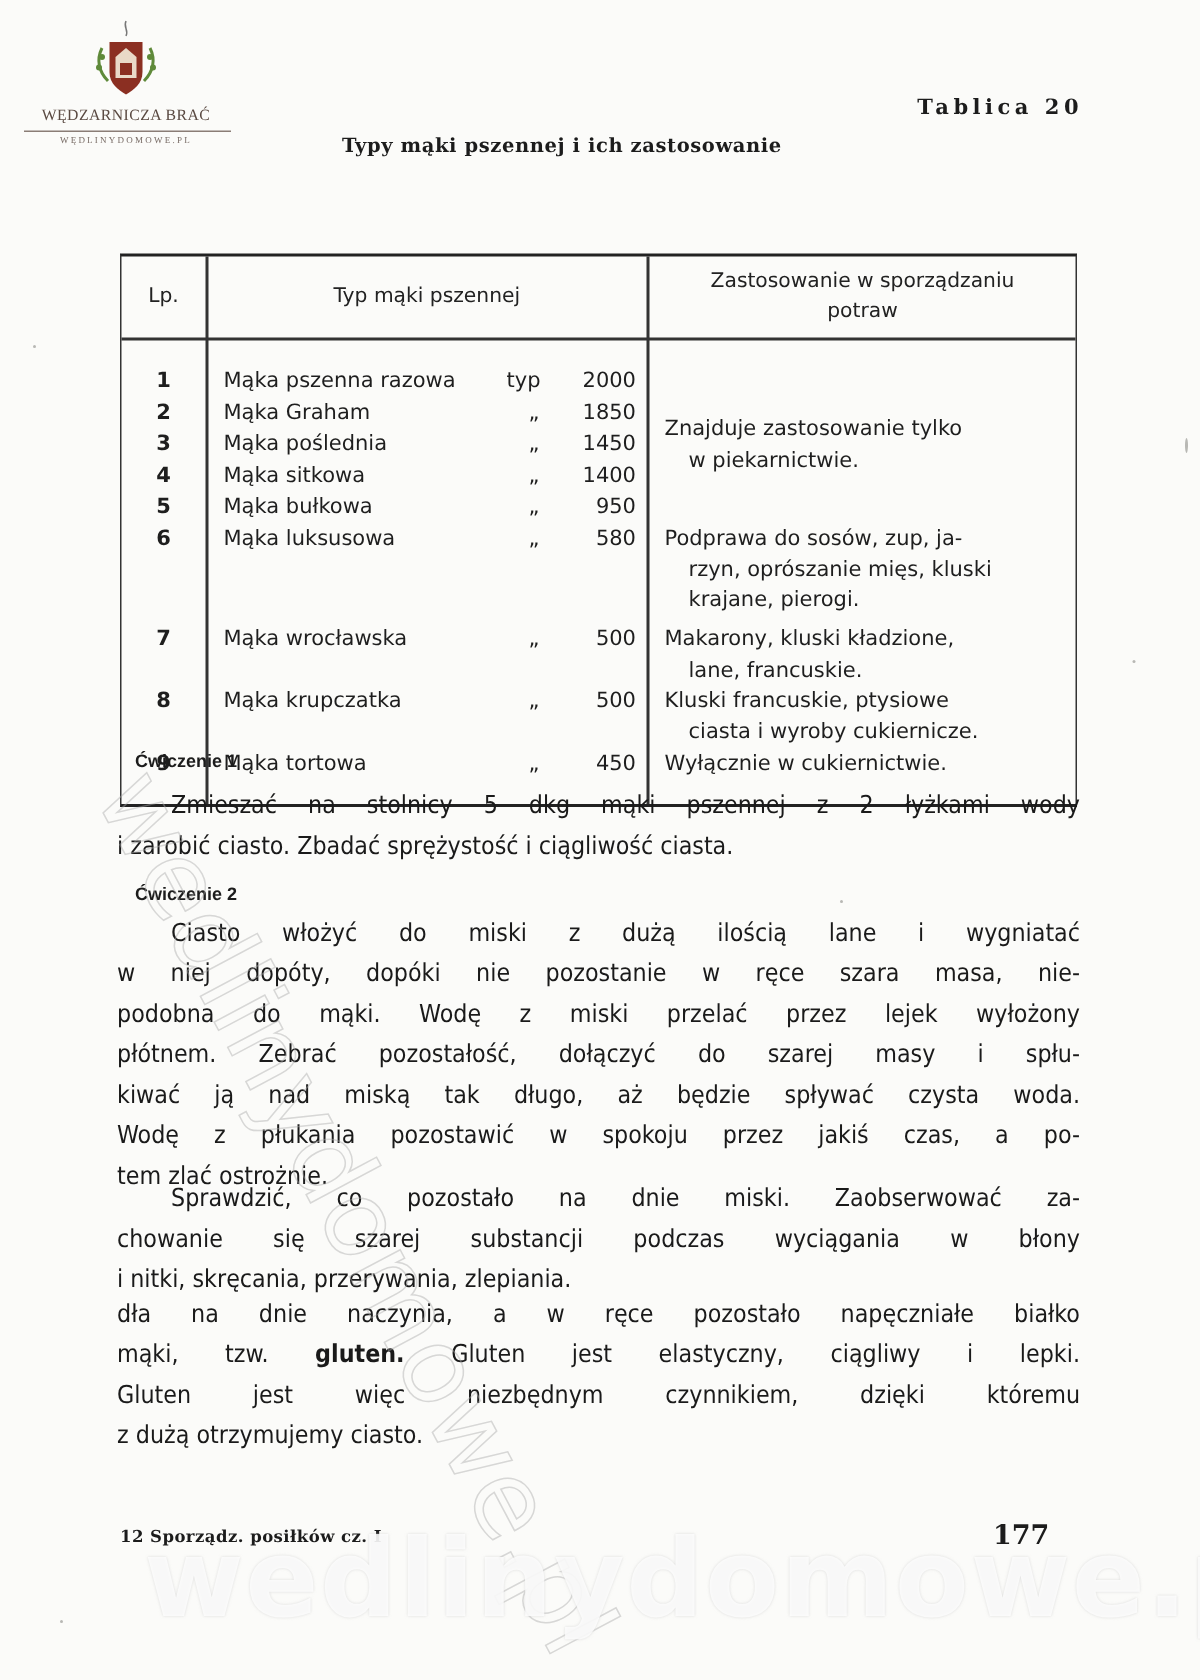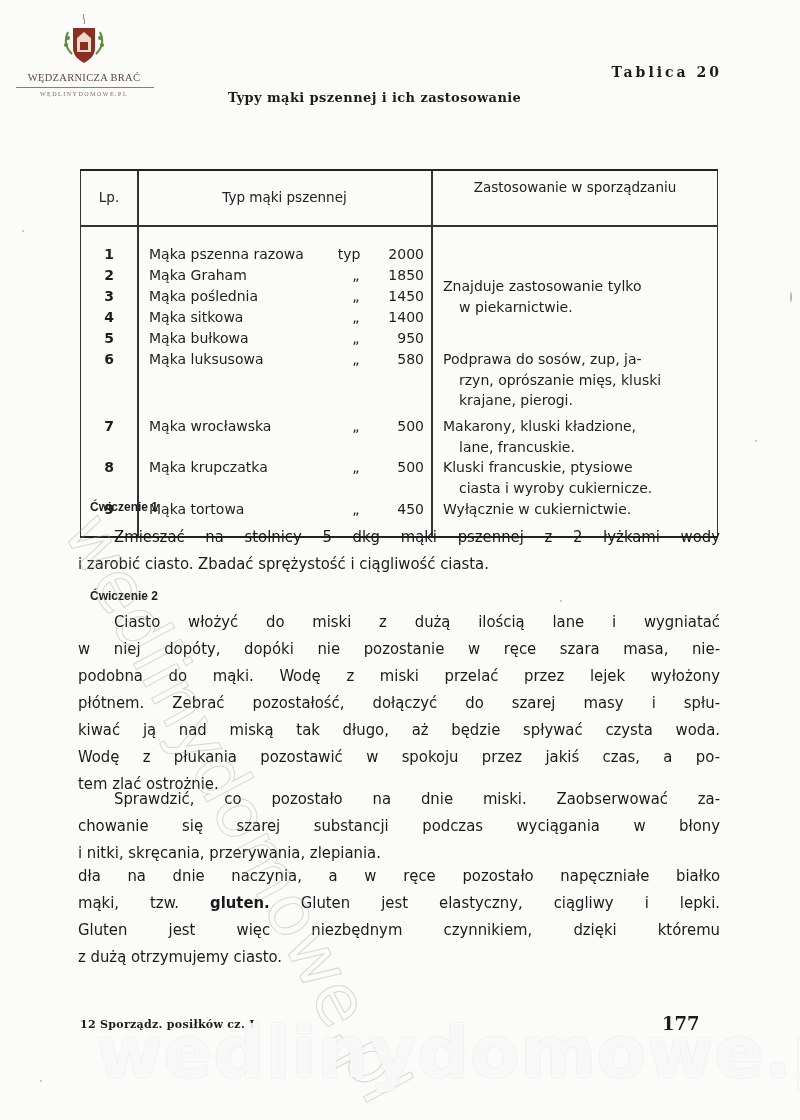--- a/index.html
+++ b/index.html
@@ -127,20 +127,21 @@
 
 <div class="table">
   <div class="vline" style="left:56px"></div>
   <div class="vline" style="left:350px"></div>
   <div class="hline" style="top:54px"></div>
 
   <div class="th" style="left:0;width:56px;top:16px">Lp.</div>
   <div class="th" style="left:57px;width:293px;top:16px">Typ mąki pszennej</div>
   <div class="th" style="left:352px;width:284px;top:6px">
     <span style="display:block">Zastosowanie w sporządzaniu</span>
+    <span style="display:block">potraw</span>
   </div>
 
   <div class="cell lp" style="top:73px">1</div>
   <div class="cell name" style="top:73px">Mąka pszenna razowa</div>
   <div class="cell ditto" style="top:73px;left:248px;width:40px">typ</div>
   <div class="cell num" style="top:73px">2000</div>
 
   <div class="cell lp" style="top:94px">2</div>
   <div class="cell name" style="top:94px">Mąka Graham</div>
   <div class="cell ditto" style="top:94px">„</div>

